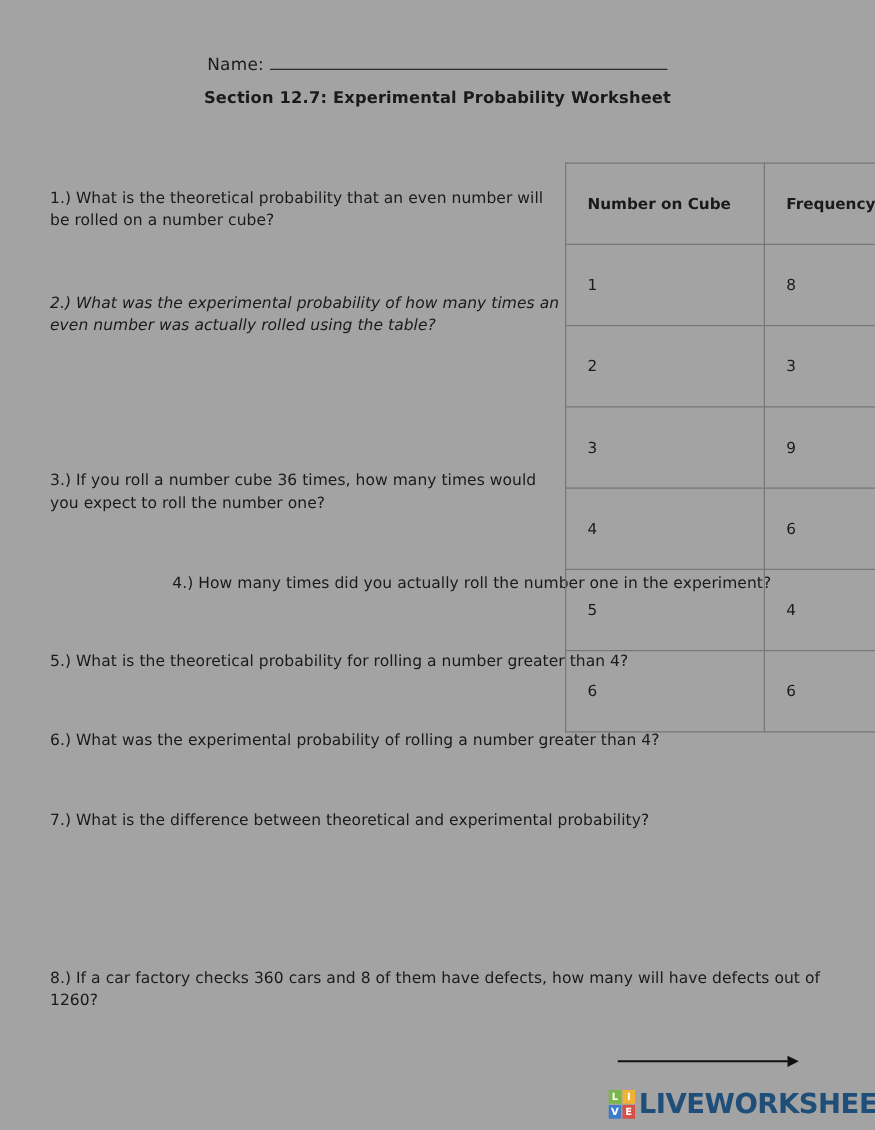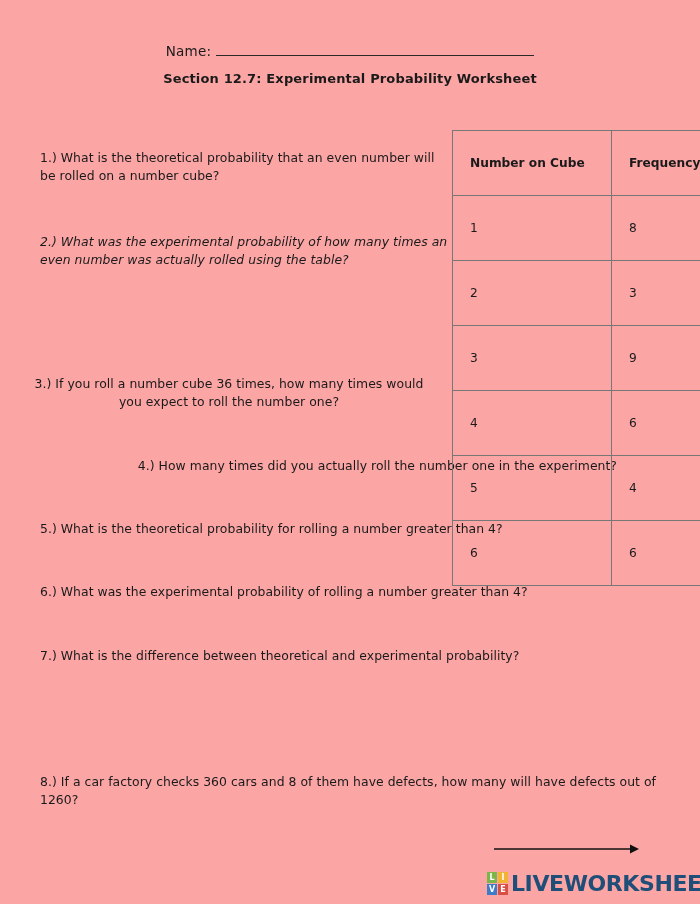--- a/index.html
+++ b/index.html
@@ -9,21 +9,21 @@
     background: #ffffff;
   }
   body {
     font-family: "DejaVu Sans", "Liberation Sans", sans-serif;
     color: #1a1a1a;
   }
   .page {
     position: relative;
     width: 700px;
     height: 904px;
-    background: #fca5a5;
+    background: #a3a3a3;
     overflow: hidden;
   }
 
   
   .name-row {
     position: absolute;
     left: 0;
     top: 42px;
     width: 700px;
     text-align: center;
@@ -58,21 +58,21 @@
   .question {
     position: absolute;
     font-size: 12.4px;
     line-height: 1.42;
     letter-spacing: 0.05px;
     color: #1a1a1a;
     margin-top: 37px;
   }
   .q1 { left: 40px; top: 112px; width: 400px; }
   .q2 { left: 40px; top: 196px; width: 410px; font-style: italic; }
-  .q3 { left: 24px; top: 338px; width: 410px; text-align: center; }
+  .q3 { left: 40px; top: 338px; width: 410px; }
   .q4 { left: 57px; top: 420px; width: 560px; text-align: right; }
   .q5 { left: 40px; top: 483px; width: 560px; }
   .q6 { left: 40px; top: 546px; width: 560px; }
   .q7 { left: 40px; top: 610px; width: 560px; }
   .q8 { left: 40px; top: 736px; width: 620px; }
 
   
   .freq-table {
     position: absolute;
     left: 452px;

